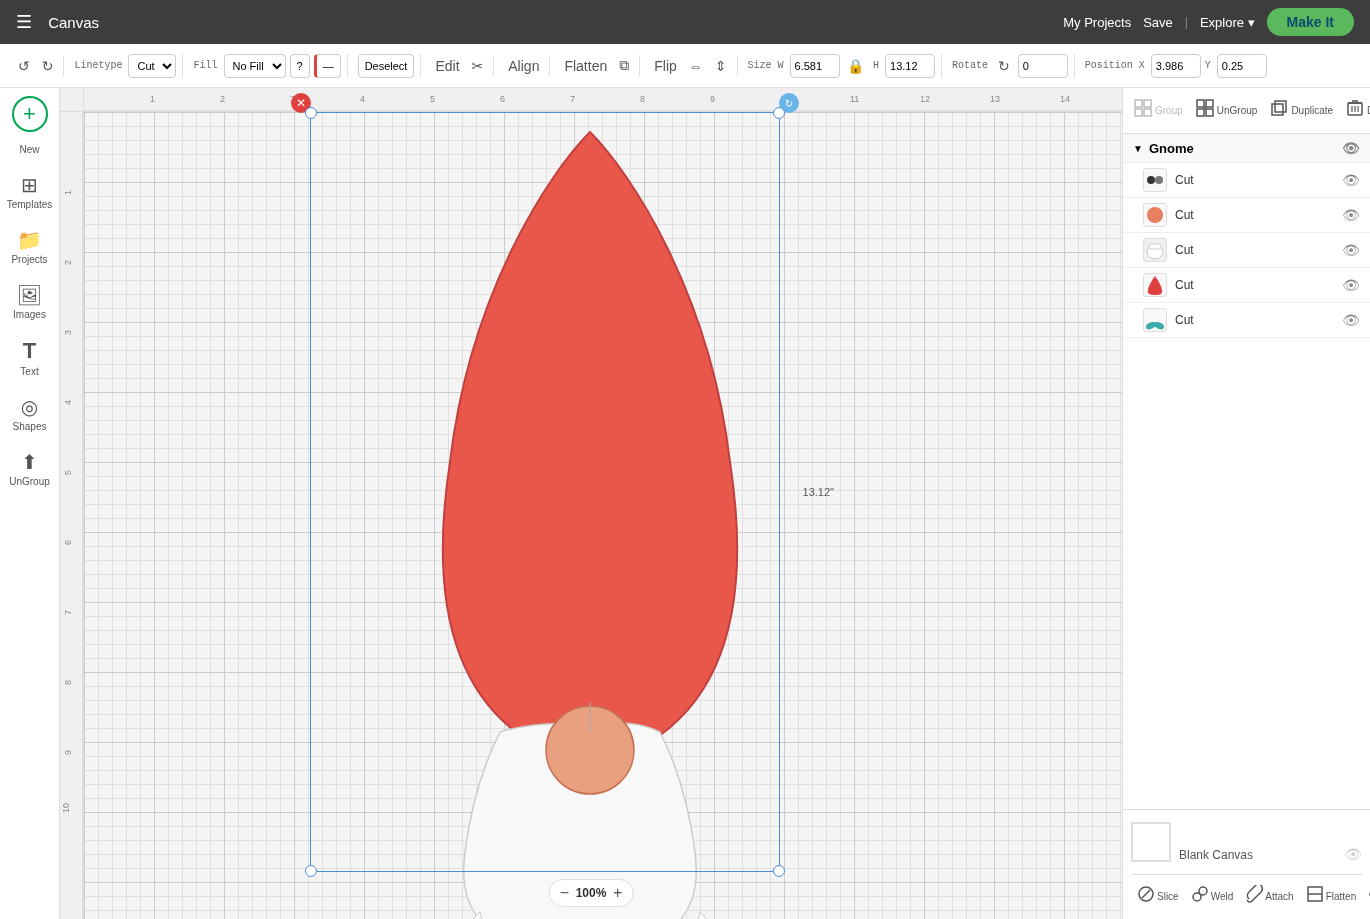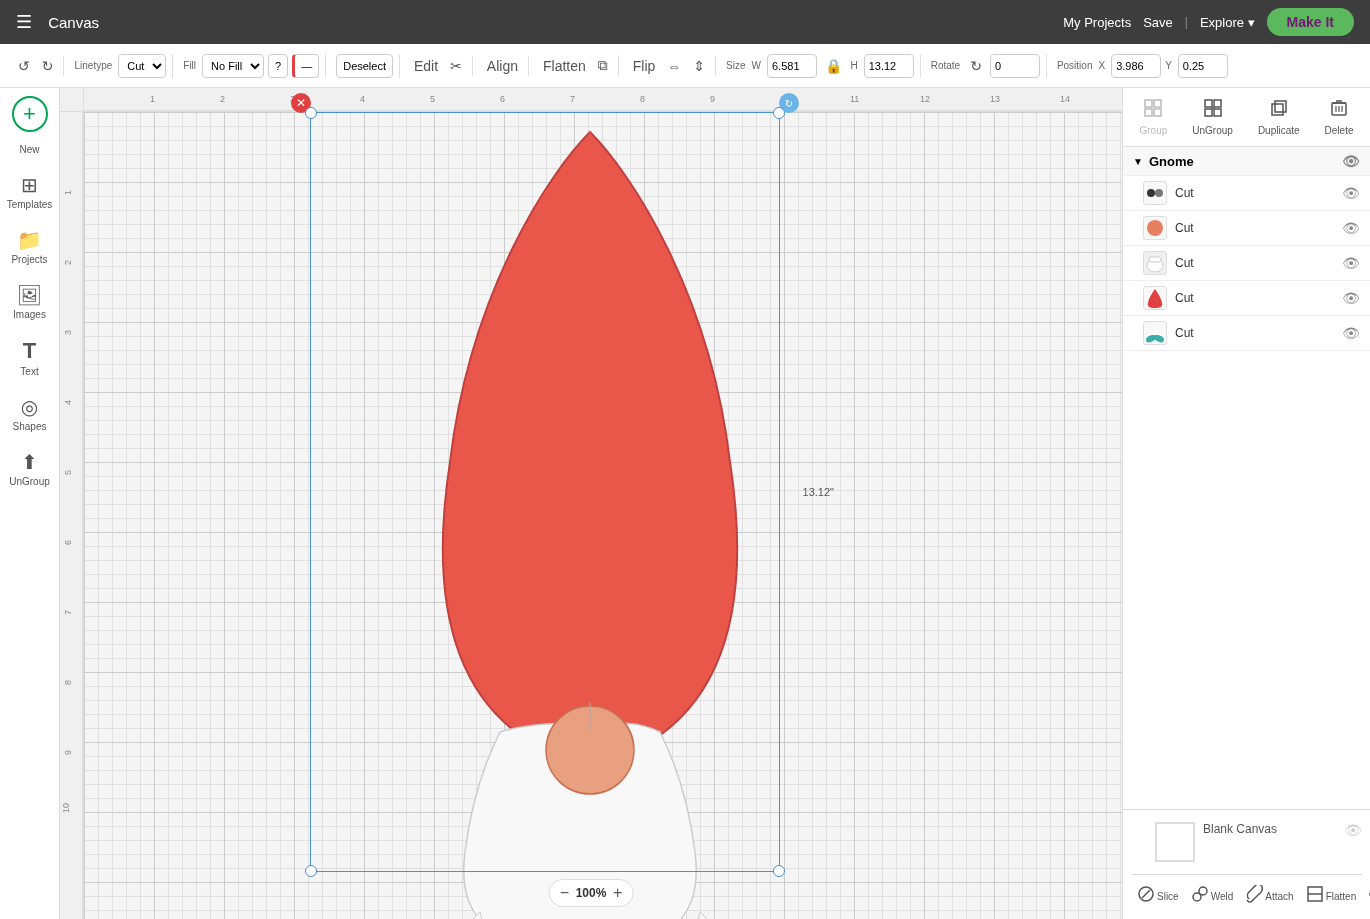--- a/index.html
+++ b/index.html
@@ -15,39 +15,39 @@
       gap: 16px;
       flex-shrink: 0;
       z-index: 10;
     }
     .top-nav-title { color: #fff; font-size: 16px; font-weight: 500; flex: 1; text-align: center; }
     .top-nav-right { display: flex; align-items: center; gap: 12px; margin-left: auto; }
     .btn-my-projects { color: #fff; background: none; border: none; cursor: pointer; font-size: 13px; }
     .btn-save { color: #fff; background: none; border: none; cursor: pointer; font-size: 13px; }
     .pipe { color: #888; }
     .btn-explore { color: #fff; background: none; border: none; cursor: pointer; font-size: 13px; display: flex; align-items: center; gap: 4px; }
-    .btn-make-it { background: #5cb85c; color: #701a75; border: none; border-radius: 20px; padding: 6px 20px; font-size: 14px; font-weight: 600; cursor: pointer; }
+    .btn-make-it { background: #5cb85c; color: #0c4a6e; border: none; border-radius: 20px; padding: 6px 20px; font-size: 14px; font-weight: 600; cursor: pointer; }
     .hamburger { color: #fff; font-size: 18px; cursor: pointer; background: none; border: none; }
     .canvas-logo { color: #fff; font-size: 15px; font-weight: 500; }
 
     
     .toolbar {
       height: 44px;
       background: #fff;
       border-bottom: 1px solid #ddd;
       display: flex;
       align-items: center;
       padding: 0 8px;
       gap: 4px;
       flex-shrink: 0;
       z-index: 9;
     }
     .toolbar-group { display: flex; align-items: center; gap: 4px; padding: 0 6px; border-right: 1px solid #e0e0e0; }
     .toolbar-group:last-child { border-right: none; }
-    .toolbar-label { font-size: 10px; color: #666; margin-right: 2px; }
+    .toolbar-label { font-size: 10px; color: #666; margin-right: 2px; font-family: Liberation Mono, monospace; }
     .toolbar-select {
       border: 1px solid #ccc;
       border-radius: 4px;
       padding: 2px 4px;
       font-size: 11px;
       background: #fff;
       cursor: pointer;
       height: 24px;
     }
     .toolbar-btn {
@@ -289,21 +289,20 @@
     }
     .right-panel-toolbar {
       display: flex;
       align-items: center;
       justify-content: space-around;
       padding: 6px 4px;
       border-bottom: 1px solid #ddd;
     }
     .panel-tool-btn {
       display: flex;
-      flex-direction: column;
       align-items: center;
       gap: 2px;
       background: none;
       border: none;
       cursor: pointer;
       padding: 4px 6px;
       border-radius: 4px;
       color: #555;
       font-size: 10px;
     }
@@ -350,24 +349,23 @@
     
     .bottom-panel {
       border-top: 1px solid #ddd;
       padding: 8px;
       display: flex;
       flex-direction: column;
       gap: 8px;
     }
     .blank-canvas-row {
       display: flex;
-      align-items: flex-start;
+      align-items: flex-end;
       gap: 8px;
       padding: 4px 0;
-      margin-left: 24px;
     }
     .blank-canvas-thumb {
       width: 40px;
       height: 40px;
       border: 2px solid #ddd;
       background: #fff;
     }
     .blank-canvas-label { font-size: 12px; color: #555; flex: 1; }
     .blank-canvas-eye { font-size: 14px; color: #ccc; cursor: pointer; }
     .bottom-actions {

